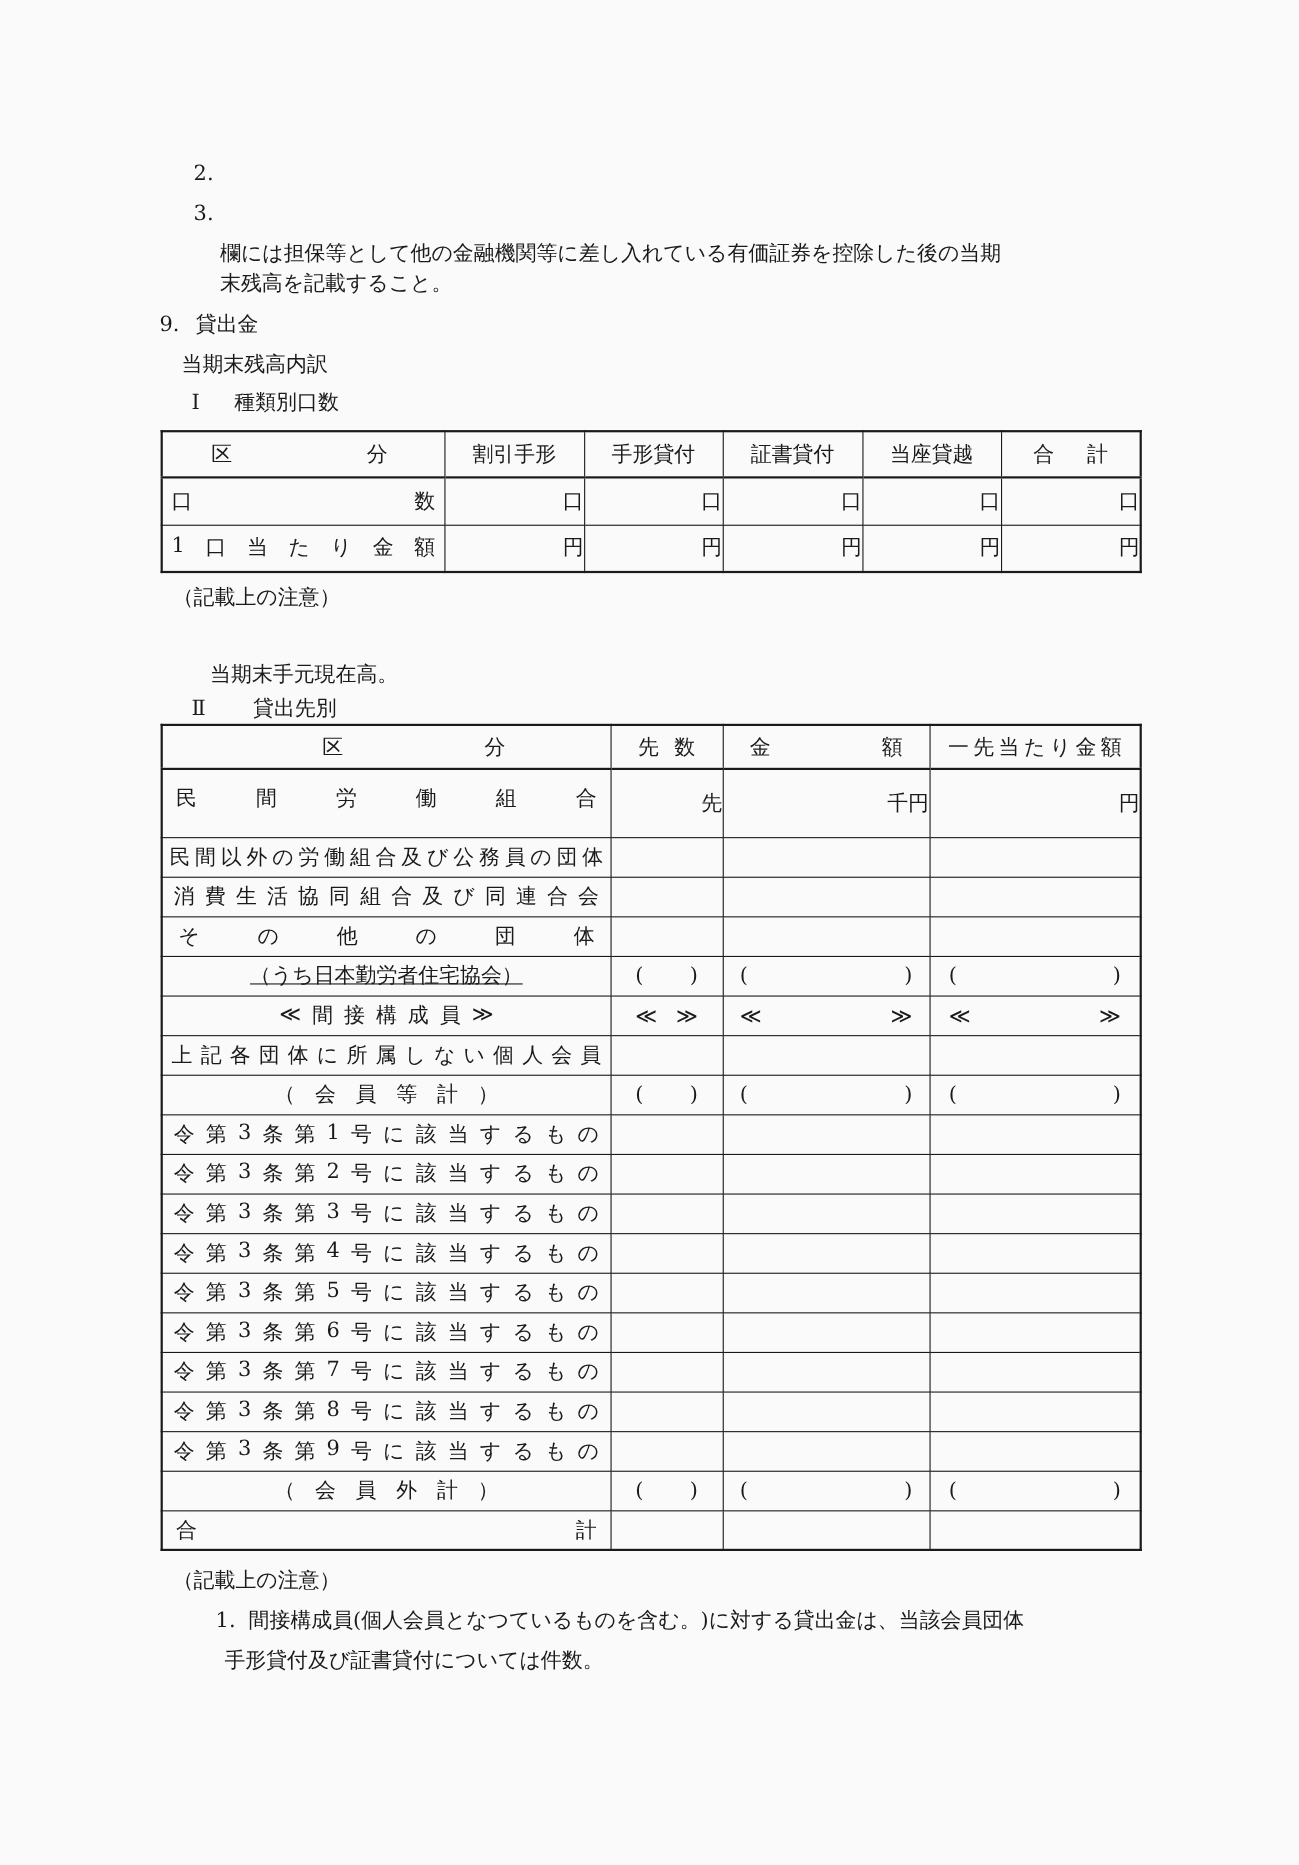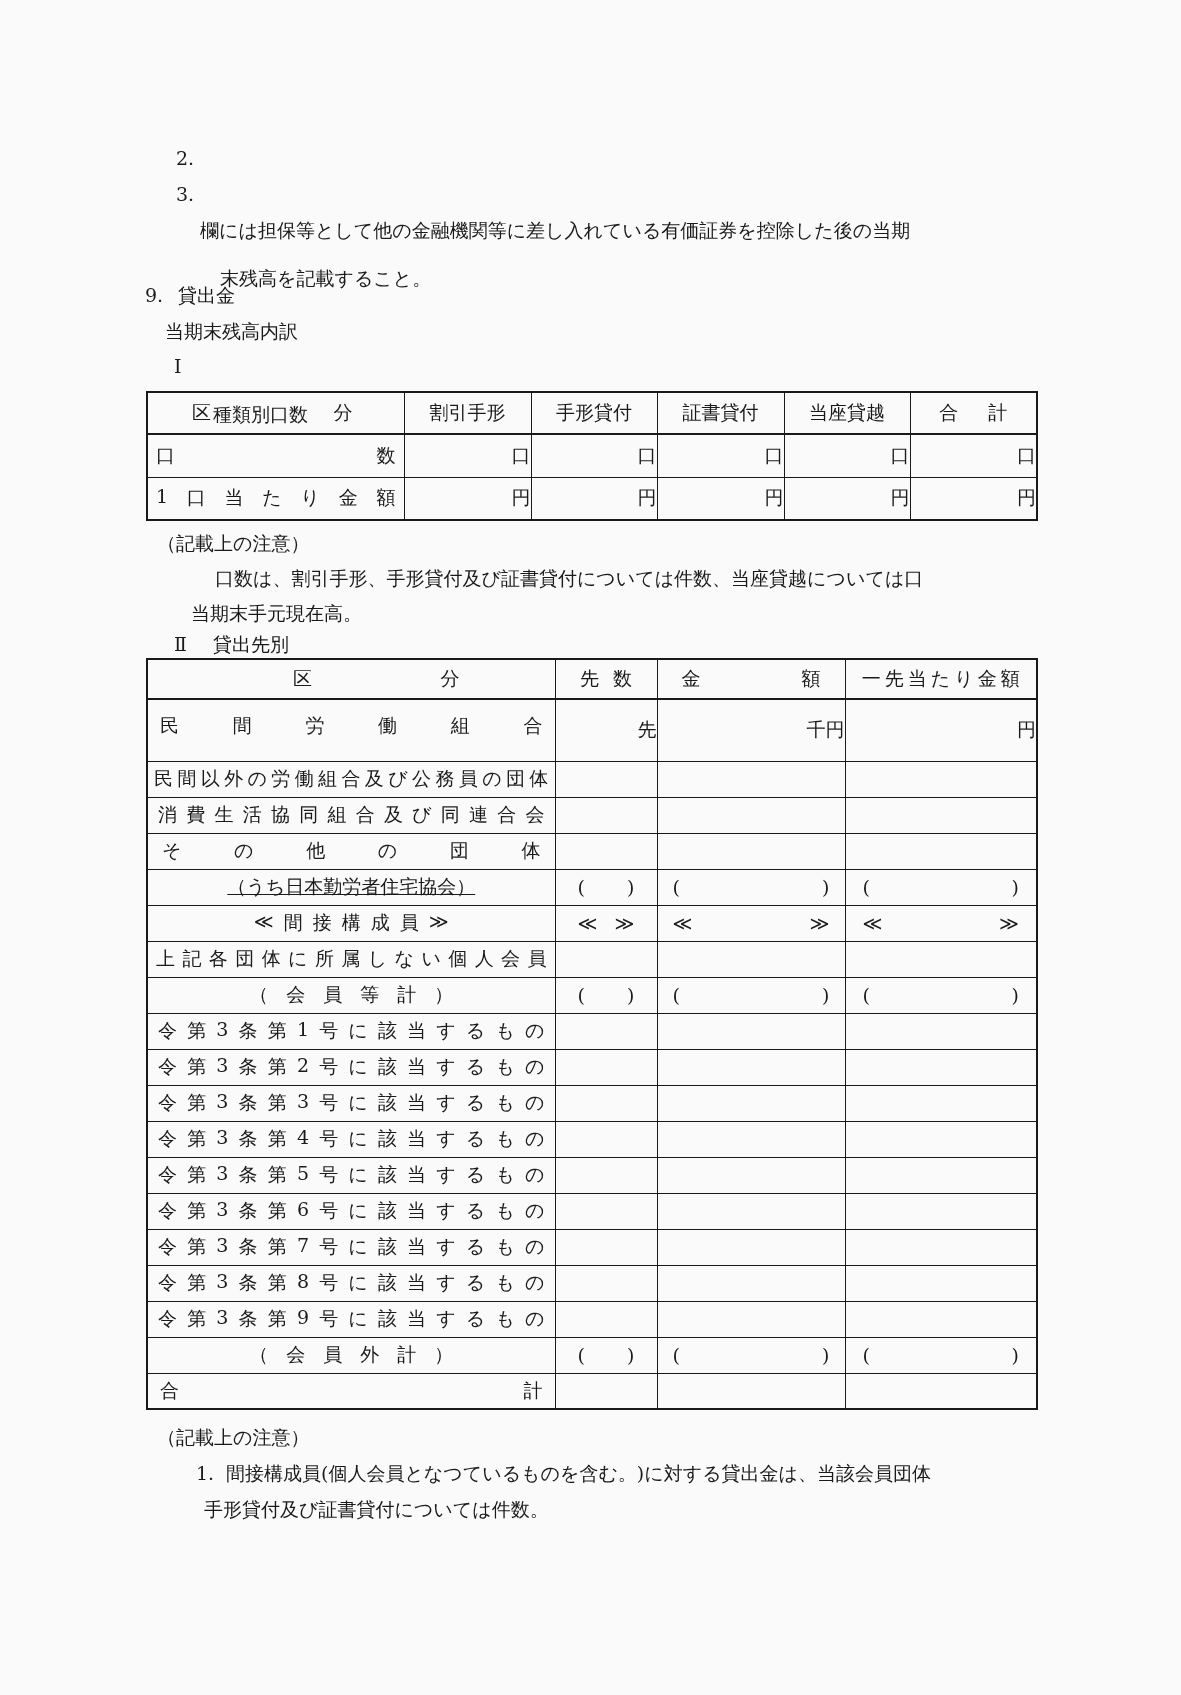--- a/index.html
+++ b/index.html
@@ -49,28 +49,28 @@
   .pp3{padding:0 17px;}
 </style>
 </head>
 <body>
 
 <div class="page">
 
   <div class="ln" style="left:176px;top:147px;">2.</div>
   <div class="ln" style="left:176px;top:183px;">3.</div>
   <div class="ln" style="left:200px;top:219px;">欄には担保等として他の金融機関等に差し入れている有価証券を控除した後の当期</div>
-  <div class="ln" style="left:200px;top:267px;margin-left:20px;">末残高を記載すること。</div>
+  <div class="ln" style="left:200px;top:247px;">末残高を記載すること。</div>
 
   <div class="ln" style="left:145px;top:284px;">9.</div>
   <div class="ln" style="left:178px;top:284px;">貸出金</div>
   <div class="ln" style="left:165px;top:320px;">当期末残高内訳</div>
 
   <div class="ln" style="left:174px;top:355px;">Ⅰ</div>
-  <div class="ln" style="left:213px;top:355px;margin-top:48px;">種類別口数</div>
+  <div class="ln" style="left:213px;top:355px;">種類別口数</div>
 
   <table class="doc-table t1">
     <colgroup>
       <col style="width:257px">
         <col style="width:127px">
         <col style="width:126px">
       <col style="width:127px">
         <col style="width:126px">
         <col style="width:127px">
     </colgroup>
@@ -121,25 +121,24 @@
       <td class="rr">円</td>
       <td class="rr">円</td>
       <td class="rr">円</td>
       <td class="rr">円</td>
       <td class="rr">円</td>
     </tr>
   </tbody>
     </table>
 
   <div class="ln" style="left:157px;top:532px;">（記載上の注意）</div>
-  <div class="ln" style="left:215px;top:567px;">口数は、割引手形、手形貸付及び証書貸付については件数、当座貸越については口</div>
   <div class="ln" style="left:191px;top:602px;">当期末手元現在高。</div>
 
   <div class="ln" style="left:174px;top:633px;">Ⅱ</div>
-  <div class="ln" style="left:213px;top:633px;">貸出先別</div>
+  <div class="ln" style="left:230px;top:633px;">貸出先別</div>
 
   <table class="doc-table t2">
     <colgroup>
       <col style="width:408px">
         <col style="width:102px">
         <col style="width:188px">
         <col style="width:192px">
     </colgroup>
     <tbody>
         <tr class="hd">

